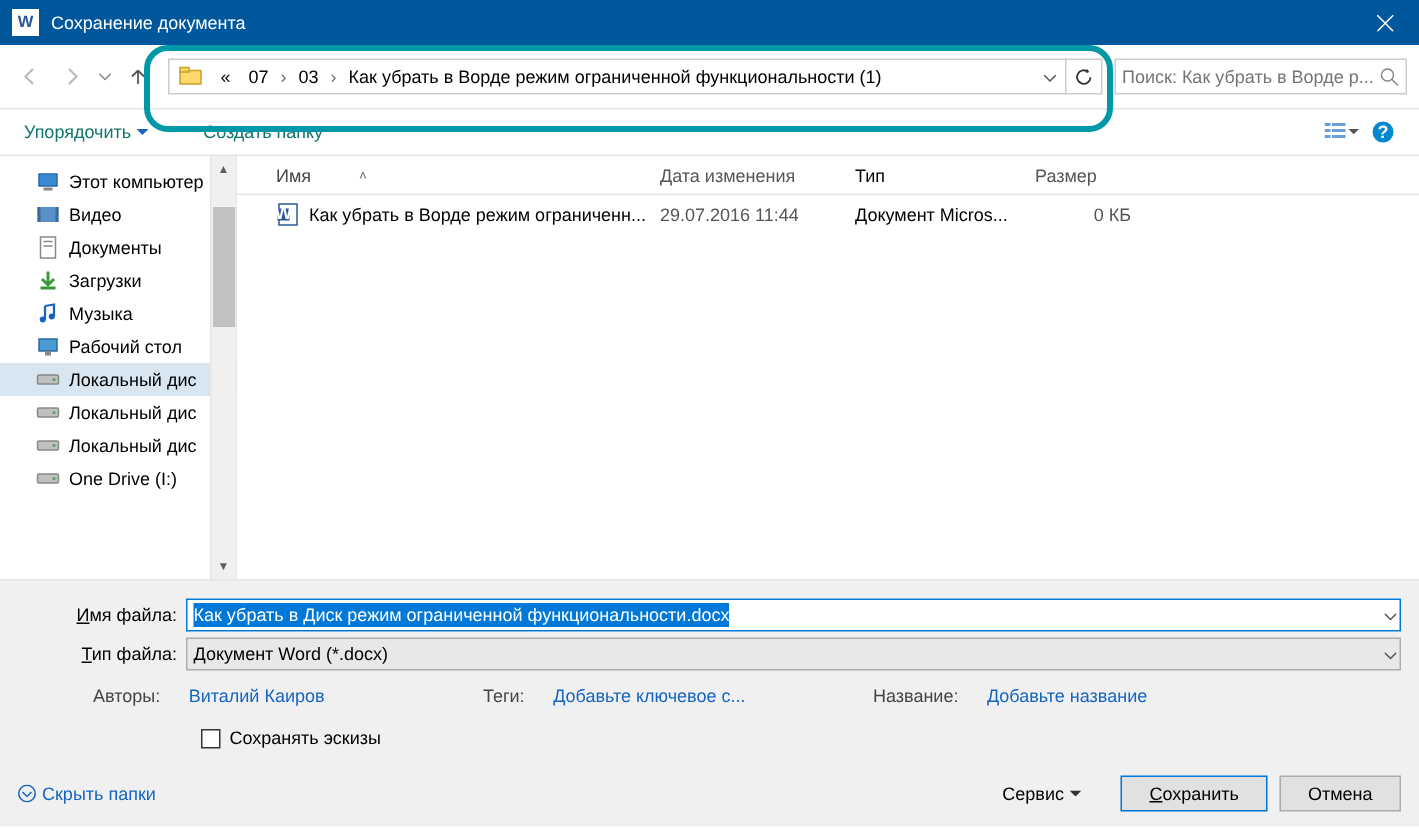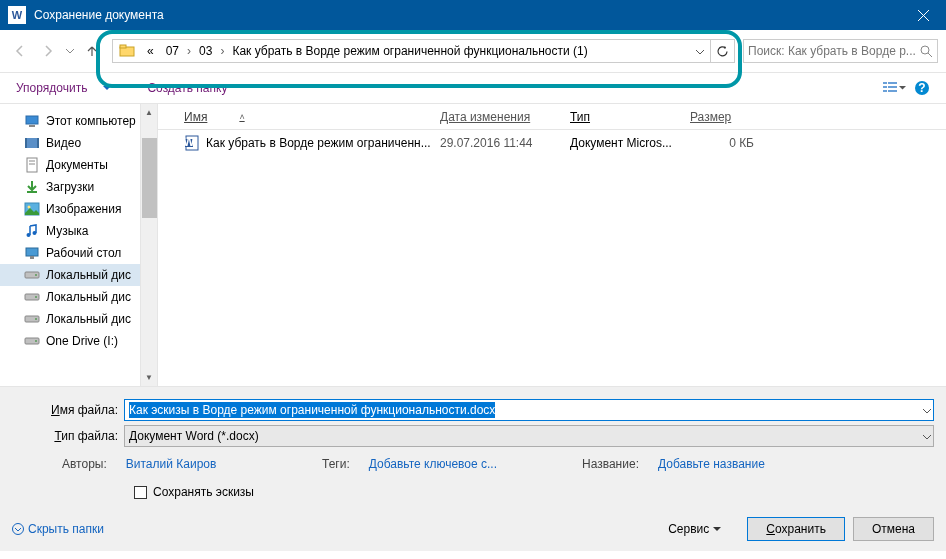--- a/index.html
+++ b/index.html
@@ -24,39 +24,39 @@
 .crumb-sep { color: #666; padding: 0 2px; }
 .address-bar .spacer { flex: 1; }
 .address-bar .drop { width: 20px; text-align: center; color: #555; cursor: pointer; }
 .refresh { width: 24px; height: 24px; border-left: 1px solid #ccc; display: flex; align-items: center; justify-content: center; cursor: pointer; }
 
 .search-box { width: 195px; height: 24px; border: 1px solid #ccc; margin-left: 4px; display: flex; align-items: center; padding: 0 4px; color: #888; }
 .search-box input { flex: 1; border: none; outline: none; font-size: 12px; color: #555; }
 .search-box .mag { margin-left: 4px; }
 
 .toolbar { height: 32px; border-top: 1px solid #e5e5e5; border-bottom: 1px solid #e5e5e5; background: #fff; display: flex; align-items: center; padding: 0 10px; }
-.tool-link { color: #701a75; cursor: pointer; display: flex; align-items: center; gap: 16px; padding: 4px 6px; }
+.tool-link { color: #0f766e; cursor: pointer; display: flex; align-items: center; gap: 4px; padding: 4px 6px; }
 .tool-spacer { flex: 1; }
 .view-btn, .help-btn { width: 28px; height: 24px; display: flex; align-items: center; justify-content: center; cursor: pointer; color: #555; border: 1px solid transparent; }
 .help-btn { color: #0288d1; }
 
 .main { display: flex; height: 282px; }
 .sidebar { width: 158px; overflow: hidden; border-right: 1px solid #e5e5e5; position: relative; }
 .sidebar-scroll { position: absolute; right: 0; top: 0; width: 17px; height: 100%; background: #f0f0f0; border-left: 1px solid #e5e5e5; }
 .sidebar-scroll .thumb { background: #c1c1c1; width: 15px; margin: 17px 1px 0; height: 80px; }
 .sidebar-scroll .arrow { height: 17px; display: flex; align-items: center; justify-content: center; color: #606060; font-size: 8px; }
 .sidebar-scroll .arrow.down { position: absolute; bottom: 0; width: 100%; }
 .tree { padding-top: 6px; }
 .tree-item { display: flex; align-items: center; height: 22px; padding-left: 24px; gap: 6px; cursor: pointer; white-space: nowrap; overflow: hidden; }
 .tree-item.selected { background: #d8e6f2; }
 .tree-icon { width: 16px; height: 16px; flex-shrink: 0; display: flex; align-items: center; justify-content: center; }
 
 .content { flex: 1; position: relative; }
 .col-headers { height: 26px; display: flex; align-items: center; border-bottom: 1px solid #e5e5e5; padding-left: 18px; color: #444; }
-.col-headers .col { padding: 0 8px; display: flex; gap: 32px; text-decoration: underline; }
+.col-headers .col { padding: 0 8px; display: flex; gap: 32px; }
 .col-headers .sort { color: #666; font-size: 9px; }
 .file-row { height: 26px; display: flex; align-items: center; padding-left: 18px; }
 .file-row .cell { padding: 0 8px; white-space: nowrap; overflow: hidden; text-overflow: ellipsis; }
 .file-row .file-icon { width: 16px; height: 16px; margin-right: 6px; flex-shrink: 0; }
 .c-name { width: 256px; display: flex; align-items: center; }
 .c-date { width: 130px; color: #555; }
 .c-type { width: 120px; color: #000000; }
 .c-size { width: 80px; color: #555; text-align: right; }
 
 .bottom { border-top: 1px solid #e5e5e5; padding: 8px 12px 10px 12px; background: #f0f0f0; }
@@ -223,30 +223,20 @@
             <svg width="16" height="16" viewBox="0 0 16 16">
               <path d="M8 2 L8 10 M4 7 L8 11 L12 7" stroke="#3a9a3a" stroke-width="2" fill="none"></path>
               <line x1="3" y1="13" x2="13" y2="13" stroke="#3a9a3a" stroke-width="2"></line>
             </svg>
           </span>
           <span>Загрузки</span>
         </div>
         <div class="tree-item">
           <span class="tree-icon">
             <svg width="16" height="16" viewBox="0 0 16 16">
-              <rect x="1" y="2" width="14" height="12" fill="#5ab0e0" stroke="#3a8ab8"></rect>
-              <circle cx="5" cy="6" r="1.5" fill="#ffe680"></circle>
-              <path d="M1 12 L6 7 L10 11 L12 9 L15 12 L15 14 L1 14 Z" fill="#3a9a3a"></path>
-            </svg>
-          </span>
-          <span>Изображения</span>
-        </div>
-        <div class="tree-item">
-          <span class="tree-icon">
-            <svg width="16" height="16" viewBox="0 0 16 16">
               <path d="M6 3 L12 2 L12 10 M6 3 L6 12" stroke="#1565c0" fill="none" stroke-width="1.5"></path>
               <circle cx="4.5" cy="12" r="2" fill="#1565c0"></circle>
               <circle cx="10.5" cy="10" r="2" fill="#1565c0"></circle>
             </svg>
           </span>
           <span>Музыка</span>
         </div>
         <div class="tree-item">
           <span class="tree-icon">
             <svg width="16" height="16" viewBox="0 0 16 16">
@@ -324,21 +314,21 @@
           <div class="cell c-size">0 КБ</div>
         </div>
       </div>
   </div>
 </div>
 
 <div class="bottom">
   <div class="form-row">
     <div class="form-label"><span class="u">И</span><span>мя файла:</span></div>
     <div class="form-input filename">
-      <span class="selected-text">Как эскизы в Ворде режим ограниченной функциональности.docx</span>
+      <span class="selected-text">Как убрать в Диск режим ограниченной функциональности.docx</span>
       <span class="combo-arrow"><svg width="8" height="5">
             <path d="M0 0 L4 4 L8 0" stroke="#555" fill="none"></path>
           </svg></span>
     </div>
   </div>
   <div class="form-row">
     <div class="form-label"><span class="u">Т</span><span>ип файла:</span></div>
     <div class="form-input type">
       <span>Документ Word (*.docx)</span>
       <span class="combo-arrow"><svg width="8" height="5">

